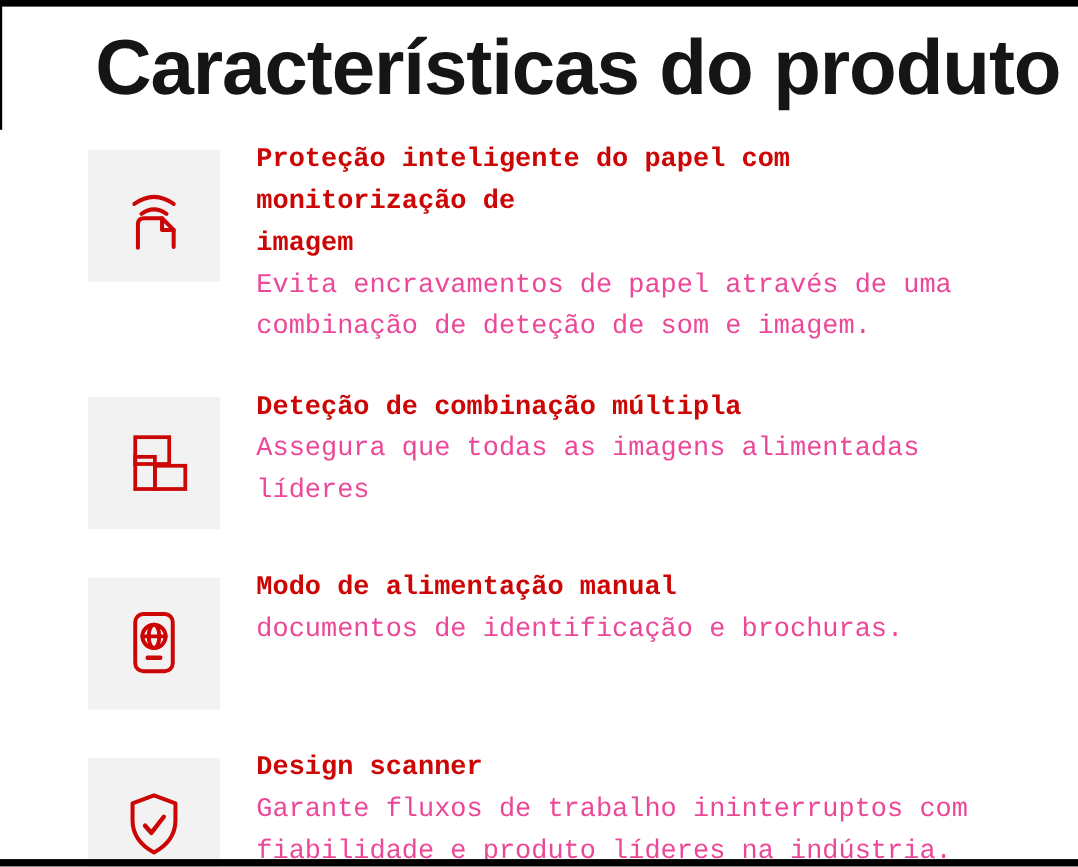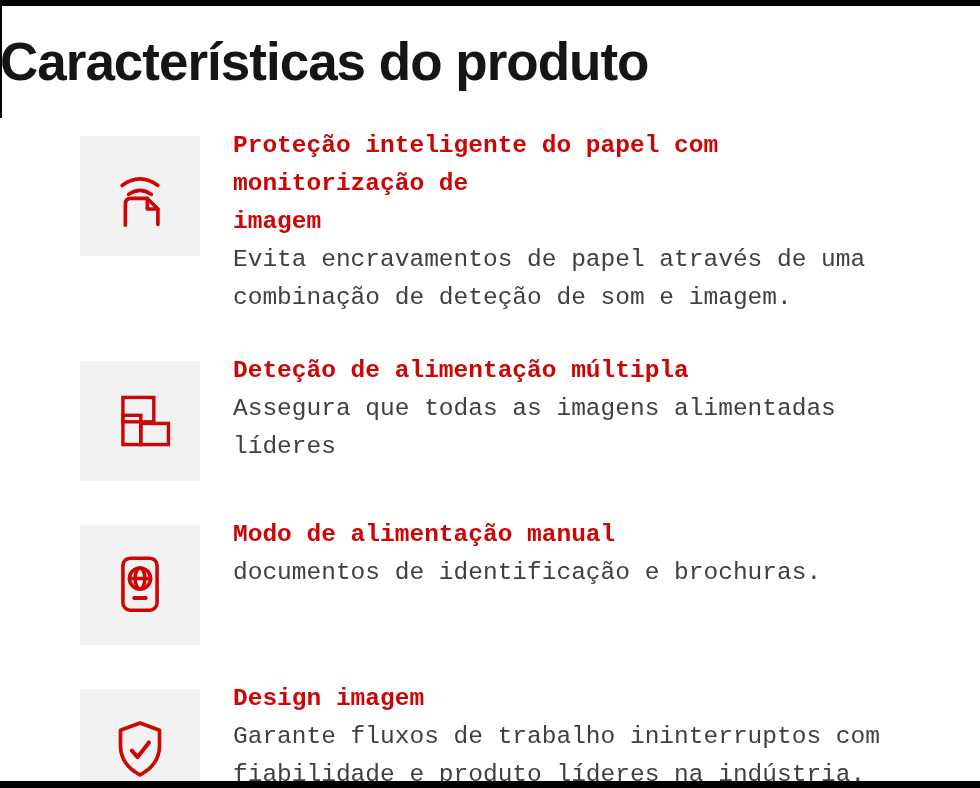--- a/index.html
+++ b/index.html
@@ -12,22 +12,22 @@
     font-family: "Liberation Sans", "DejaVu Sans", sans-serif;
   }
   
   .edge { position: absolute; background: #000; }
   .edge-top    { top: 0; left: 0; width: 980px; height: 6px; }
   .edge-bottom { bottom: 0; left: 0; width: 980px; height: 7px; }
   .edge-left   { top: 0; left: 0; width: 2px; height: 118px; }
 
   .page-title {
     margin: 30px 16px 0 0;
-    text-align: left;
-    font-size: 53px;
+    text-align: right;
+    font-size: 71px;
     line-height: 64px;
     font-weight: 700;
     letter-spacing: -1px;
     color: #151515;
   }
 
   .features { margin: 42px 0 0 80px; }
 
   .feature-row {
     display: flex;
@@ -51,21 +51,21 @@
   .h-line {
     font-size: 24.5px;
     line-height: 38px;
     font-weight: 700;
     color: #cc0505;
   }
   .b-line {
     font-size: 24.5px;
     line-height: 38px;
     font-weight: 400;
-    color: #404040;
+    color: #ec4899;
   }
 </style>
 </head>
 <body>
 
 <div class="screen">
 
   <div class="edge edge-top"></div>
   <div class="edge edge-left"></div>
   <div class="edge edge-bottom"></div>
@@ -93,21 +93,21 @@
 
     <div class="feature-row">
       <div class="icon-box">
         <svg width="78" height="78" viewBox="0 0 96 96" fill="none" stroke="#cc0505" stroke-width="4.2" stroke-linejoin="miter">
           <rect x="27" y="19" width="38" height="30"></rect>
           <rect x="27" y="41" width="22" height="36"></rect>
           <rect x="49" y="51" width="34" height="26"></rect>
         </svg>
       </div>
       <div class="feature-text">
-        <div class="h-line">Deteção de alimentação múltipla</div>
+        <div class="h-line">Deteção de combinação múltipla</div>
         <div class="b-line">Assegura que todas as imagens alimentadas líderes</div>
       </div>
     </div>
 
     <div class="feature-row">
       <div class="icon-box">
         <svg width="78" height="78" viewBox="0 0 96 96" fill="none" stroke="#cc0505" stroke-width="4.4" stroke-linecap="round">
           <rect x="27" y="15" width="42" height="64" rx="9"></rect>
           <circle cx="48" cy="40" r="13"></circle>
           <ellipse cx="48" cy="40" rx="6" ry="13"></ellipse>
@@ -122,20 +122,20 @@
     </div>
 
     <div class="feature-row">
       <div class="icon-box">
         <svg width="78" height="78" viewBox="0 0 96 96" fill="none" stroke="#cc0505" stroke-width="4.5" stroke-linecap="round" stroke-linejoin="round">
           <path d="M48 16 L72 25 L72 44 C72 62 61 73 48 80 C35 73 24 62 24 44 L24 25 Z"></path>
           <path d="M38 50 L45 58 L59 40" stroke-width="5"></path>
         </svg>
       </div>
       <div class="feature-text">
-        <div class="h-line">Design imagem</div>
+        <div class="h-line">Design scanner</div>
         <div class="b-line">Garante fluxos de trabalho ininterruptos com</div>
         <div class="b-line">fiabilidade e produto líderes na indústria.</div>
       </div>
     </div>
 
   </div>
 </div>
 
 </body></html>

